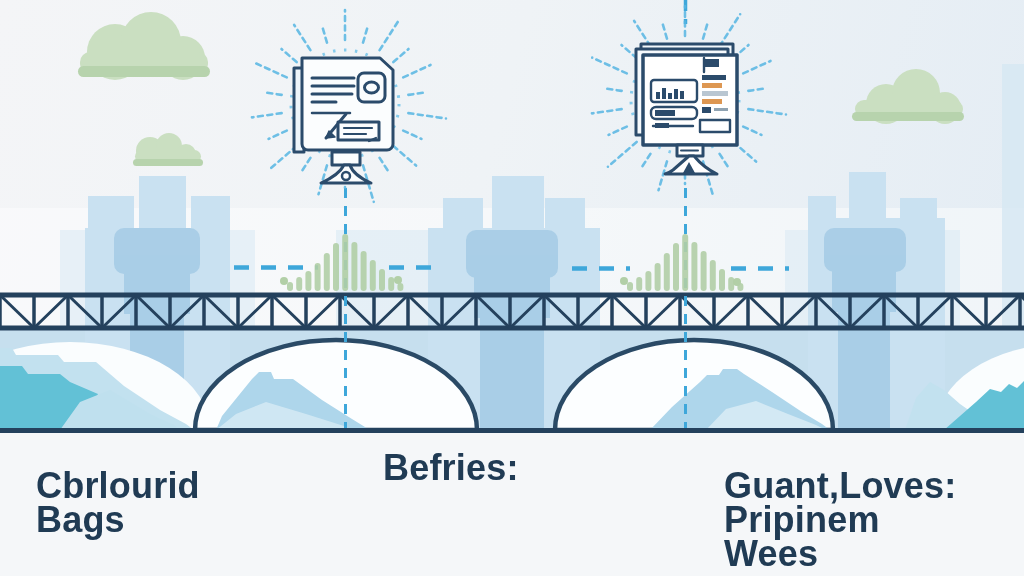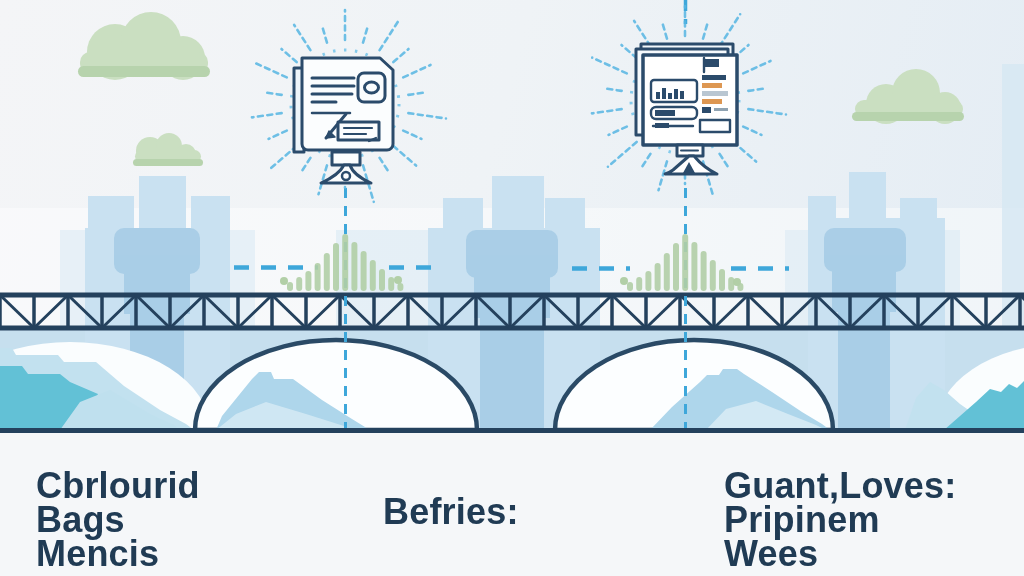--- a/index.html
+++ b/index.html
@@ -9,21 +9,21 @@
     font-family:"Liberation Sans",sans-serif;
   }
   svg.scene{position:absolute;left:0;top:0;}
   .caption{
     position:absolute;text-align:left;width:260px;
     color:var(--ink,#203b54);font-size:36px;line-height:34px;
     font-weight:600;letter-spacing:.2px;
   }
   .caption span{display:block;}
   .cap-left{left:36px;top:469px;}
-  .cap-center{left:383px;top:495px;}
+  .cap-center{left:383px;top:451px;}
   .cap-right{left:724px;top:469px;}
 </style>
 </head>
 <body>
 
 <div class="stage">
 
 <svg class="scene" width="1024" height="576" viewBox="0 0 1024 576">
 
   <rect x="0" y="208" width="1024" height="122" fill="#ffffff" opacity="0.45"></rect>
@@ -327,21 +327,20 @@
     <rect x="77" y="78" width="30" height="12" stroke-width="2.4" fill="#ffffff"></rect>
     <rect x="54" y="103" width="26" height="11" fill="#ffffff"></rect>
     <line x1="58" y1="108.5" x2="75" y2="108.5" stroke-width="2"></line>
     <path d="M66 114 L50 128 Q46 131 42 132 L94 132 Q81 126 71 114 Z" fill="#ffffff"></path>
     <path d="M66 120 l6 11 h-12 z" fill="#2b4b6b" stroke="none"></path>
   </g>
 </svg>
 
 <div class="caption cap-left">
   <span>Cbrlourid Bags</span>
-  <span>Mencis</span>
 </div>
 <div class="caption cap-center">
   <span>Befries:</span>
 </div>
 <div class="caption cap-right">
   <span>Guant,Loves:</span>
   <span>Pripinem Wees</span>
 </div>
 
 </div>

